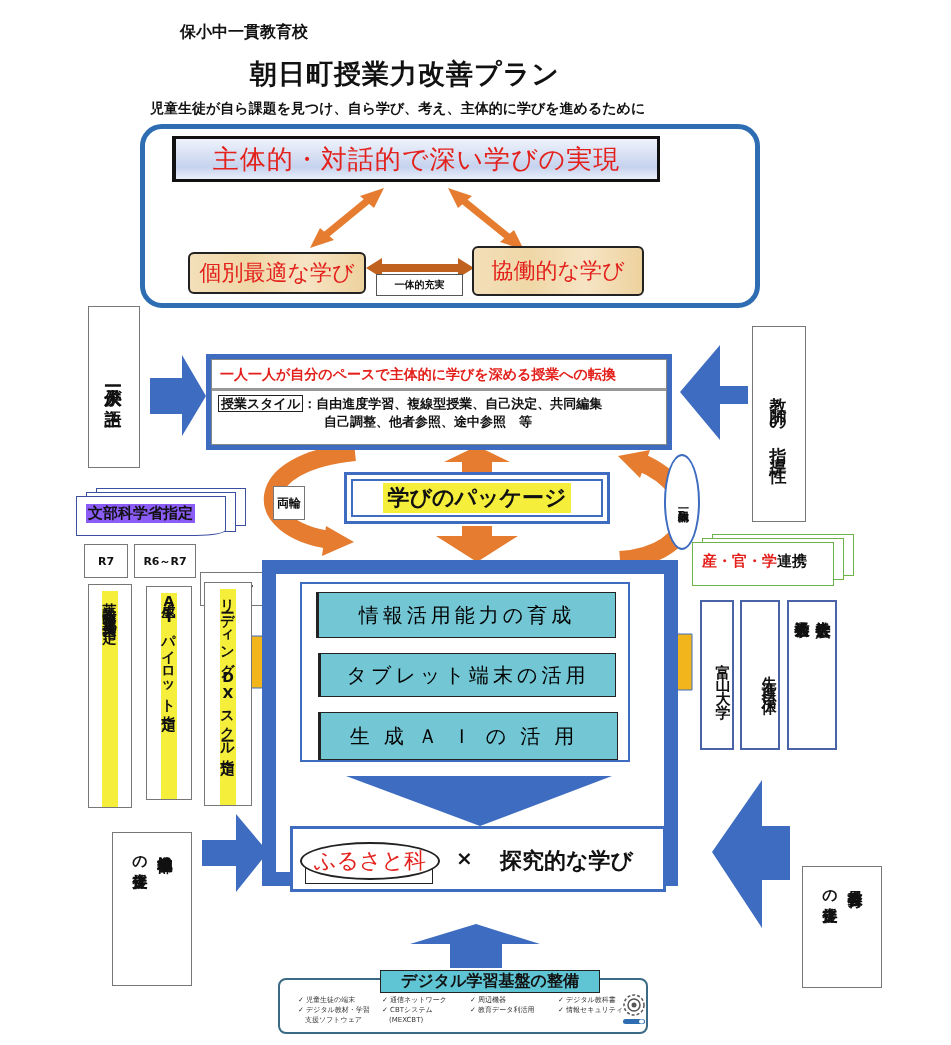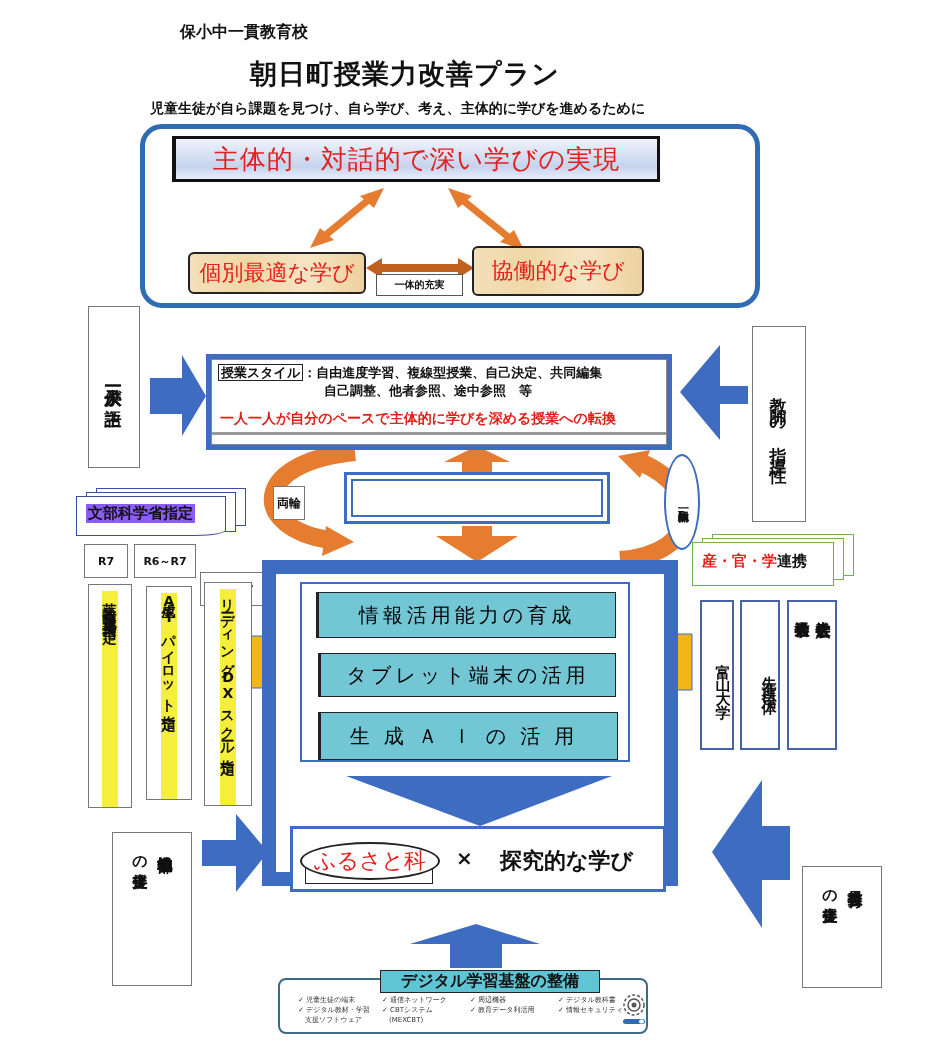--- a/index.html
+++ b/index.html
@@ -155,30 +155,31 @@
 <div id="realize" class="abs">主体的・対話的で深い学びの実現</div>
 <div id="individual" class="abs paper">個別最適な学び</div>
 <div id="collab" class="abs paper">協働的な学び</div>
 <div id="unify" class="abs">一体的充実</div>
 
 <div id="child-box" class="abs plainbox vtext">子供一人一人が主語</div>
 <div id="teacher-box" class="abs plainbox vtext">教師の指導性</div>
 
 <div id="shift-frame" class="abs">
   <div id="shift-inner">
+    <div id="shift-title">一人一人が自分のペースで主体的に学びを深める授業への転換</div>
     <div id="style-row">
       <span id="style-label">授業スタイル</span><span>：自由進度学習、複線型授業、自己決定、共同編集</span>
       <span id="style-items2">自己調整、他者参照、途中参照　等</span>
     </div>
-    <div id="shift-title">一人一人が自分のペースで主体的に学びを深める授業への転換</div>
   </div>
 </div>
 
 <div id="package-frame" class="abs">
   <div id="package-inner"></div>
+  <span id="package-label">学びのパッケージ</span>
 </div>
 <div id="wheels" class="abs plainbox">両輪</div>
 <div id="ittai-oval" class="abs vtext">一体的取組</div>
 
 <div id="mext-stack" class="abs">
   <div class="stackcard" style="left:20px;top:-6px;width:150px;height:38px;"></div>
   <div class="stackcard" style="left:10px;top:-2px;width:150px;height:40px;"></div>
   <div class="stackcard" style="left:0px;top:2px;width:150px;height:40px;border-radius:0 0 30px 0/0 0 6px 0;"></div>
   <span id="mext-label">文部科学省指定</span>
 </div>

